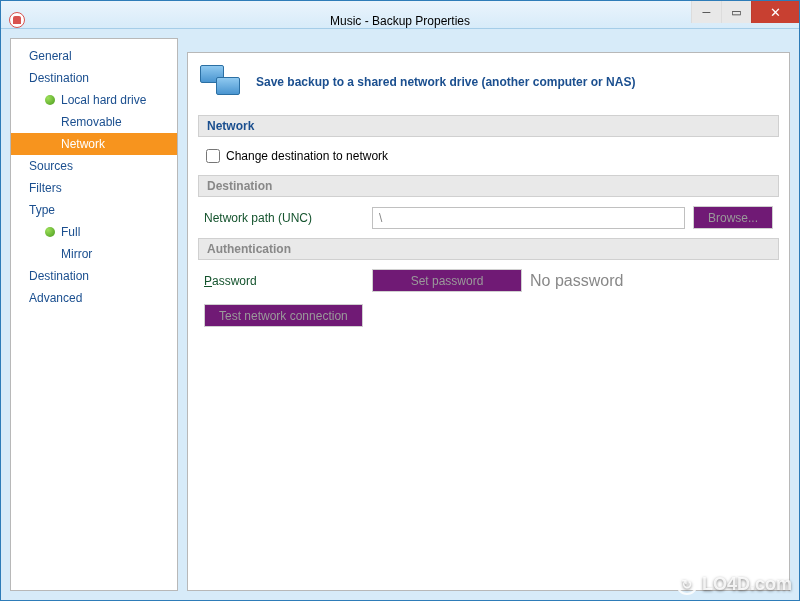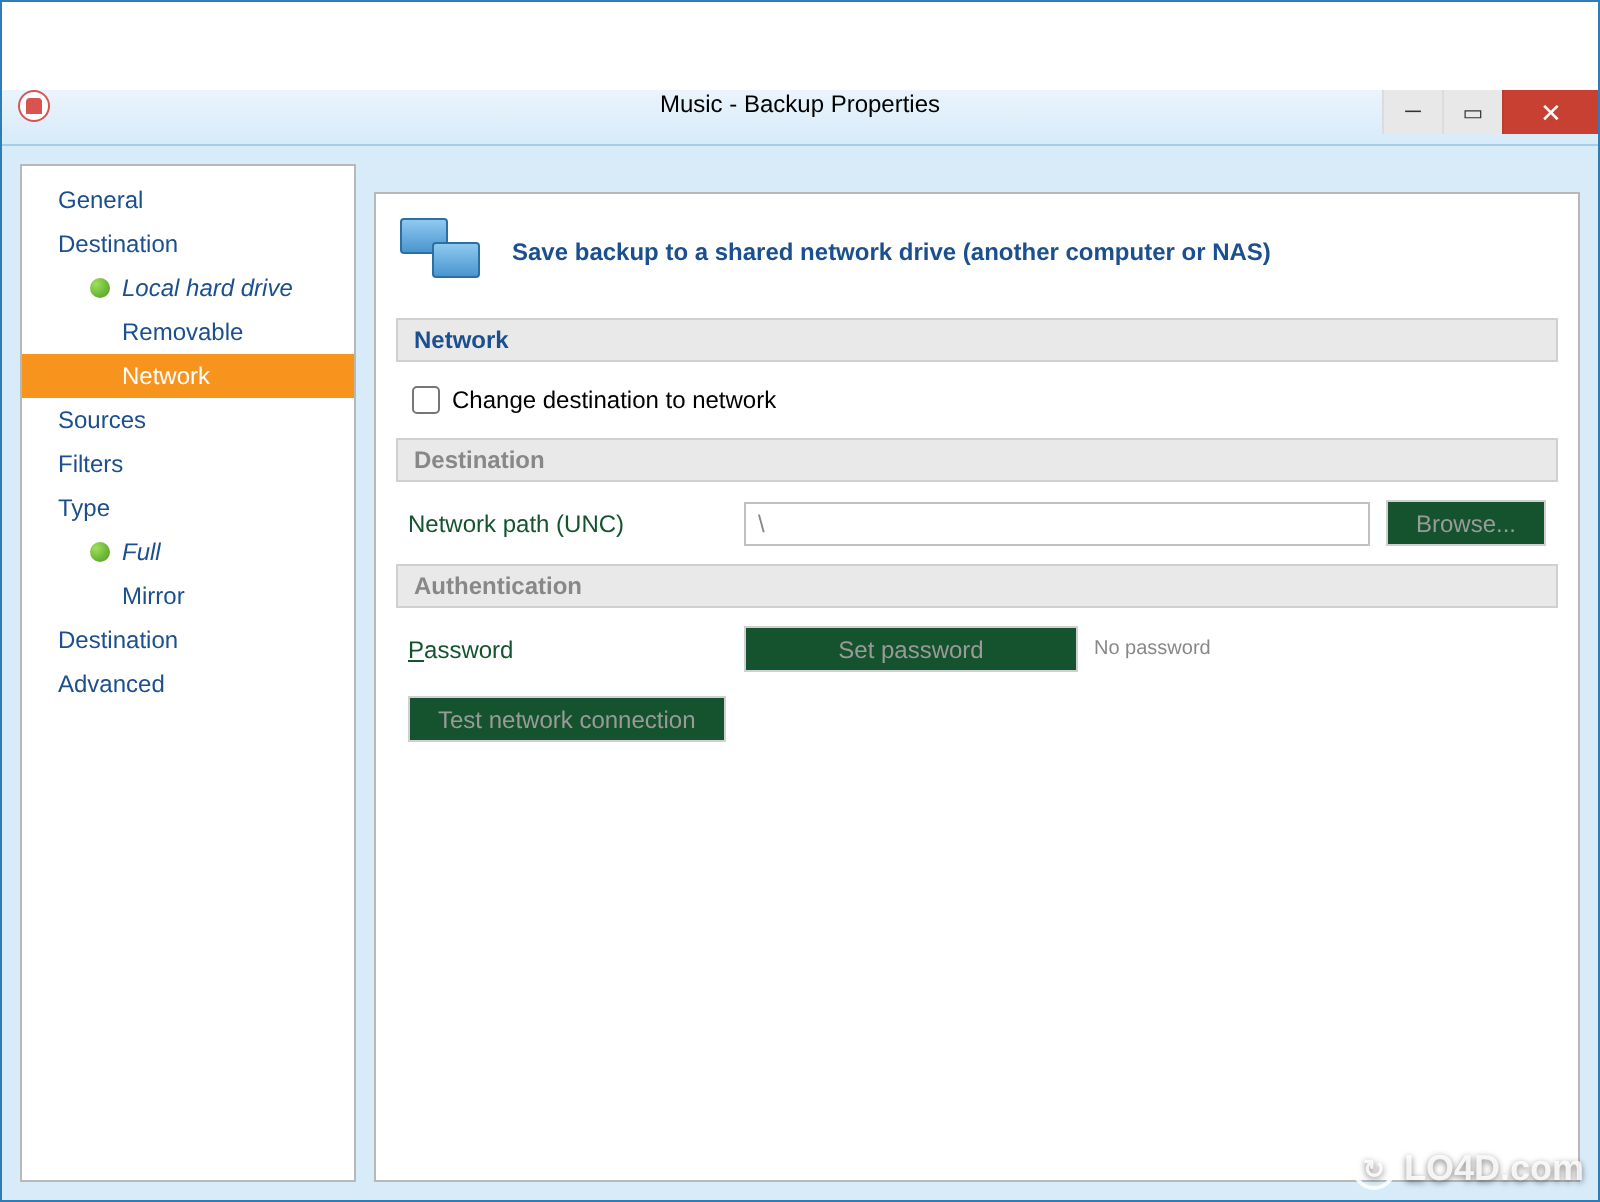--- a/index.html
+++ b/index.html
@@ -1,52 +1,52 @@
 <!DOCTYPE html>
 <html><head>
 <meta charset="utf-8">
 <style>
 * { box-sizing: border-box; margin: 0; padding: 0; font-family: 'Segoe UI', Tahoma, sans-serif; }
 body { background: #fff; width: 800px; height: 601px; overflow: hidden; position: relative; }
 .window { width: 800px; height: 601px; border: 1px solid #2e7cb8; background: #fff; display: flex; flex-direction: column; }
-.titlebar { height: 28px; background: linear-gradient(#eaf4fc, #d7ebf9); border-bottom: 1px solid #a5cde8; display: flex; align-items: flex-start; position: relative; margin-top: 44px; }
+.titlebar { height: 28px; background: linear-gradient(#eaf4fc, #d7ebf9); border-bottom: 1px solid #a5cde8; display: flex; align-items: flex-end; position: relative; }
 .titlebar .app-icon { width: 16px; height: 16px; margin-left: 8px; border-radius: 50%; background: #fff; border: 1px solid #d9534f; display: flex; align-items: center; justify-content: center; }
 .titlebar .app-icon::after { content: ""; display: block; width: 8px; height: 8px; background: #d9534f; border-radius: 2px 2px 0 0; }
 .titlebar .title { position: absolute; left: 0; right: 0; text-align: center; font-size: 12px; color: #000; pointer-events: none; }
 .win-controls { position: absolute; right: 0; top: 0; display: flex; height: 22px; }
 .win-btn { width: 30px; height: 22px; display: flex; align-items: center; justify-content: center; font-size: 11px; border-left: 1px solid rgba(0,0,0,0.05); }
 .win-btn.min, .win-btn.max { background: #e8e8e8; color: #333; }
 .win-btn.close { background: #c84031; color: #fff; width: 48px; font-size: 13px; }
 .window-body { flex: 1; display: flex; flex-direction: row; padding: 9px; background: #d7ebf9; gap: 9px; }
 .main-area { flex: 1; display: flex; gap: 9px; }
 .sidebar { width: 168px; background: #fff; border: 1px solid #b8b8b8; padding: 6px 0; overflow-y: auto; }
 .tree-item { font-size: 12px; color: #1b4f8f; padding: 4px 6px 4px 18px; cursor: pointer; display: flex; align-items: center; gap: 4px; }
-.tree-item.level-1 { padding-left: 34px; font-style: italic; }
+.tree-item.level-1 { padding-left: 34px; }
 .tree-item.level-2 { padding-left: 50px; }
 .tree-item.selected { background: #f7941e; color: #fff; }
 .tree-dot { width: 10px; height: 10px; border-radius: 50%; background: radial-gradient(circle at 30% 30%, #9de05a, #4a9a1e); display: inline-block; flex-shrink: 0; margin-right: 2px; }
 .content { flex: 1; background: #fff; border: 1px solid #b8b8b8; padding: 8px 10px; display: flex; flex-direction: column; gap: 6px; overflow: hidden; margin-top: 14px; }
 .banner { display: flex; align-items: center; gap: 14px; padding: 4px 2px 10px 2px; }
 .banner .banner-icon { width: 42px; height: 34px; position: relative; flex-shrink: 0; }
 .banner .mon1, .banner .mon2 { position: absolute; width: 24px; height: 18px; background: linear-gradient(#8fc9f0,#4a95d0); border: 1px solid #2b6fa3; border-radius: 2px; }
 .banner .mon1 { top: 0; left: 0; }
 .banner .mon2 { top: 12px; left: 16px; }
 .banner-text { color: #1b4f8f; font-weight: bold; font-size: 12px; }
 .section-header { background: #e9e9e9; border: 1px solid #d0d0d0; padding: 3px 8px; font-size: 12px; color: #1b4f8f; font-weight: bold; }
 .section-header.disabled { color: #888; font-weight: bold; }
 .row { display: flex; align-items: center; gap: 8px; padding: 3px 6px; font-size: 12px; }
 .row label.lbl { width: 160px; color: #888; }
 .row label.lbl.disabled { color: #14532d; }
 .chk-row { padding: 6px 8px; display: flex; align-items: center; gap: 6px; font-size: 12px; }
 .chk-row input { width: 14px; height: 14px; }
 input[type=text].txt { border: 1px solid #c0c0c0; height: 22px; padding: 2px 6px; font-size: 12px; background: #fff; }
 input[type=text].txt:disabled { background: #fff; color: #888; }
 button.btn { height: 23px; padding: 0 14px; font-size: 12px; background: #f0f0f0; border: 1px solid #adadad; color: #333; cursor: pointer; }
-button.btn:disabled { color: #9a9a9a; background: #14532d; border-color: #d0d0d0; cursor: default; }
-.nopass { color: #888; font-size: 10px; }
+button.btn:disabled { color: #9a9a9a; background: #701a75; border-color: #d0d0d0; cursor: default; }
+.nopass { color: #888; font-size: 16px; }
 .footer { display: flex; align-items: center; }
 .footer .spacer { flex: 1; }
 .footer button { min-width: 80px; height: 24px; margin-left: 6px; }
 .footer .save-run { min-width: 168px; }
 .watermark { position: absolute; right: 8px; bottom: 6px; color: rgba(255,255,255,0.85); font-size: 18px; font-weight: bold; text-shadow: 0 1px 3px rgba(0,0,0,0.5); pointer-events: none; display: flex; align-items: center; gap: 4px; }
 .wm-circle { width: 22px; height: 22px; border: 2px solid rgba(255,255,255,0.85); border-radius: 50%; display: inline-flex; align-items: center; justify-content: center; font-size: 13px; }
 .u { text-decoration: underline; }
 </style>
 </head>
 <body>
@@ -123,21 +123,21 @@
         <div class="section-header disabled">Destination</div>
         <div class="row">
           <label class="lbl disabled">Network path (UNC)</label>
           <input type="text" class="txt" style="flex: 1 1 0%;" disabled="" value="\">
           <button class="btn" disabled="">Browse...</button>
         </div>
 
         <div class="section-header disabled">Authentication</div>
         <div class="row">
           <label class="lbl disabled"><span class="u">P</span>assword</label>
-          <button class="btn" style="width:167px" disabled="">Set password</button>
+          <button class="btn" style="width:150px" disabled="">Set password</button>
           <span class="nopass">No password</span>
         </div>
         <div class="row">
           <button class="btn" disabled="">Test network connection</button>
         </div>
       </div>
     </div>
 
   </div>
 </div>

